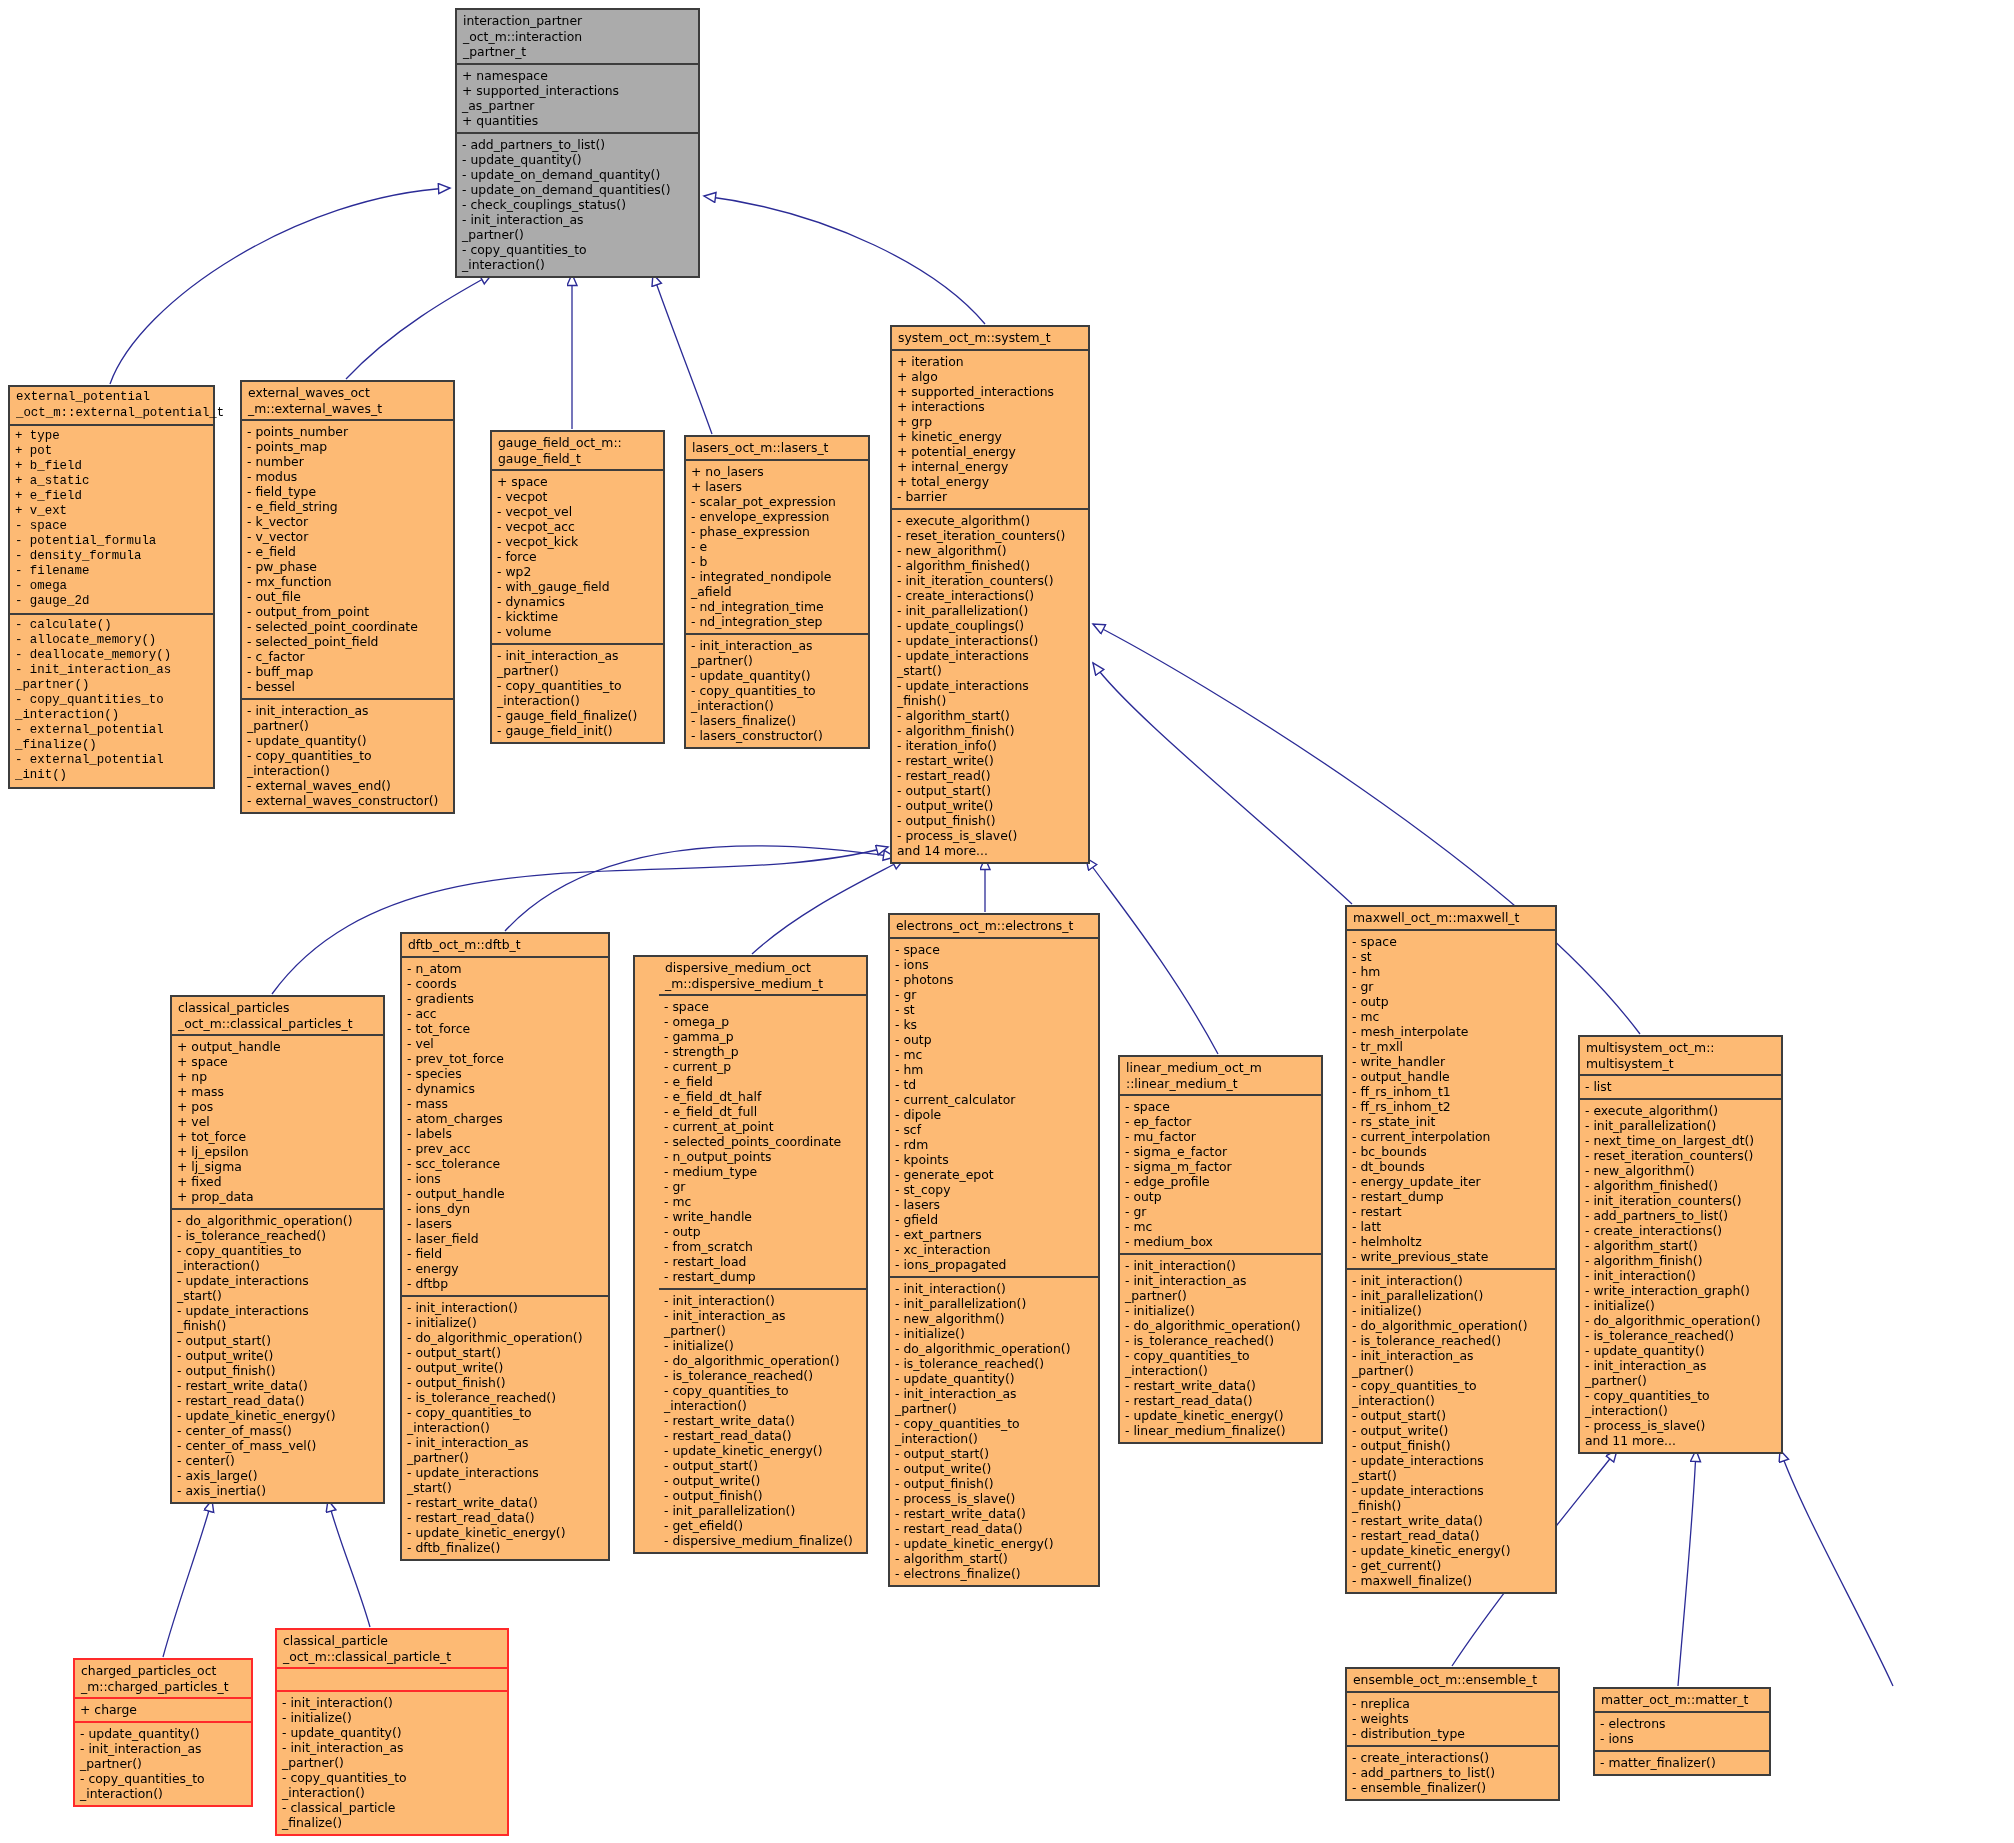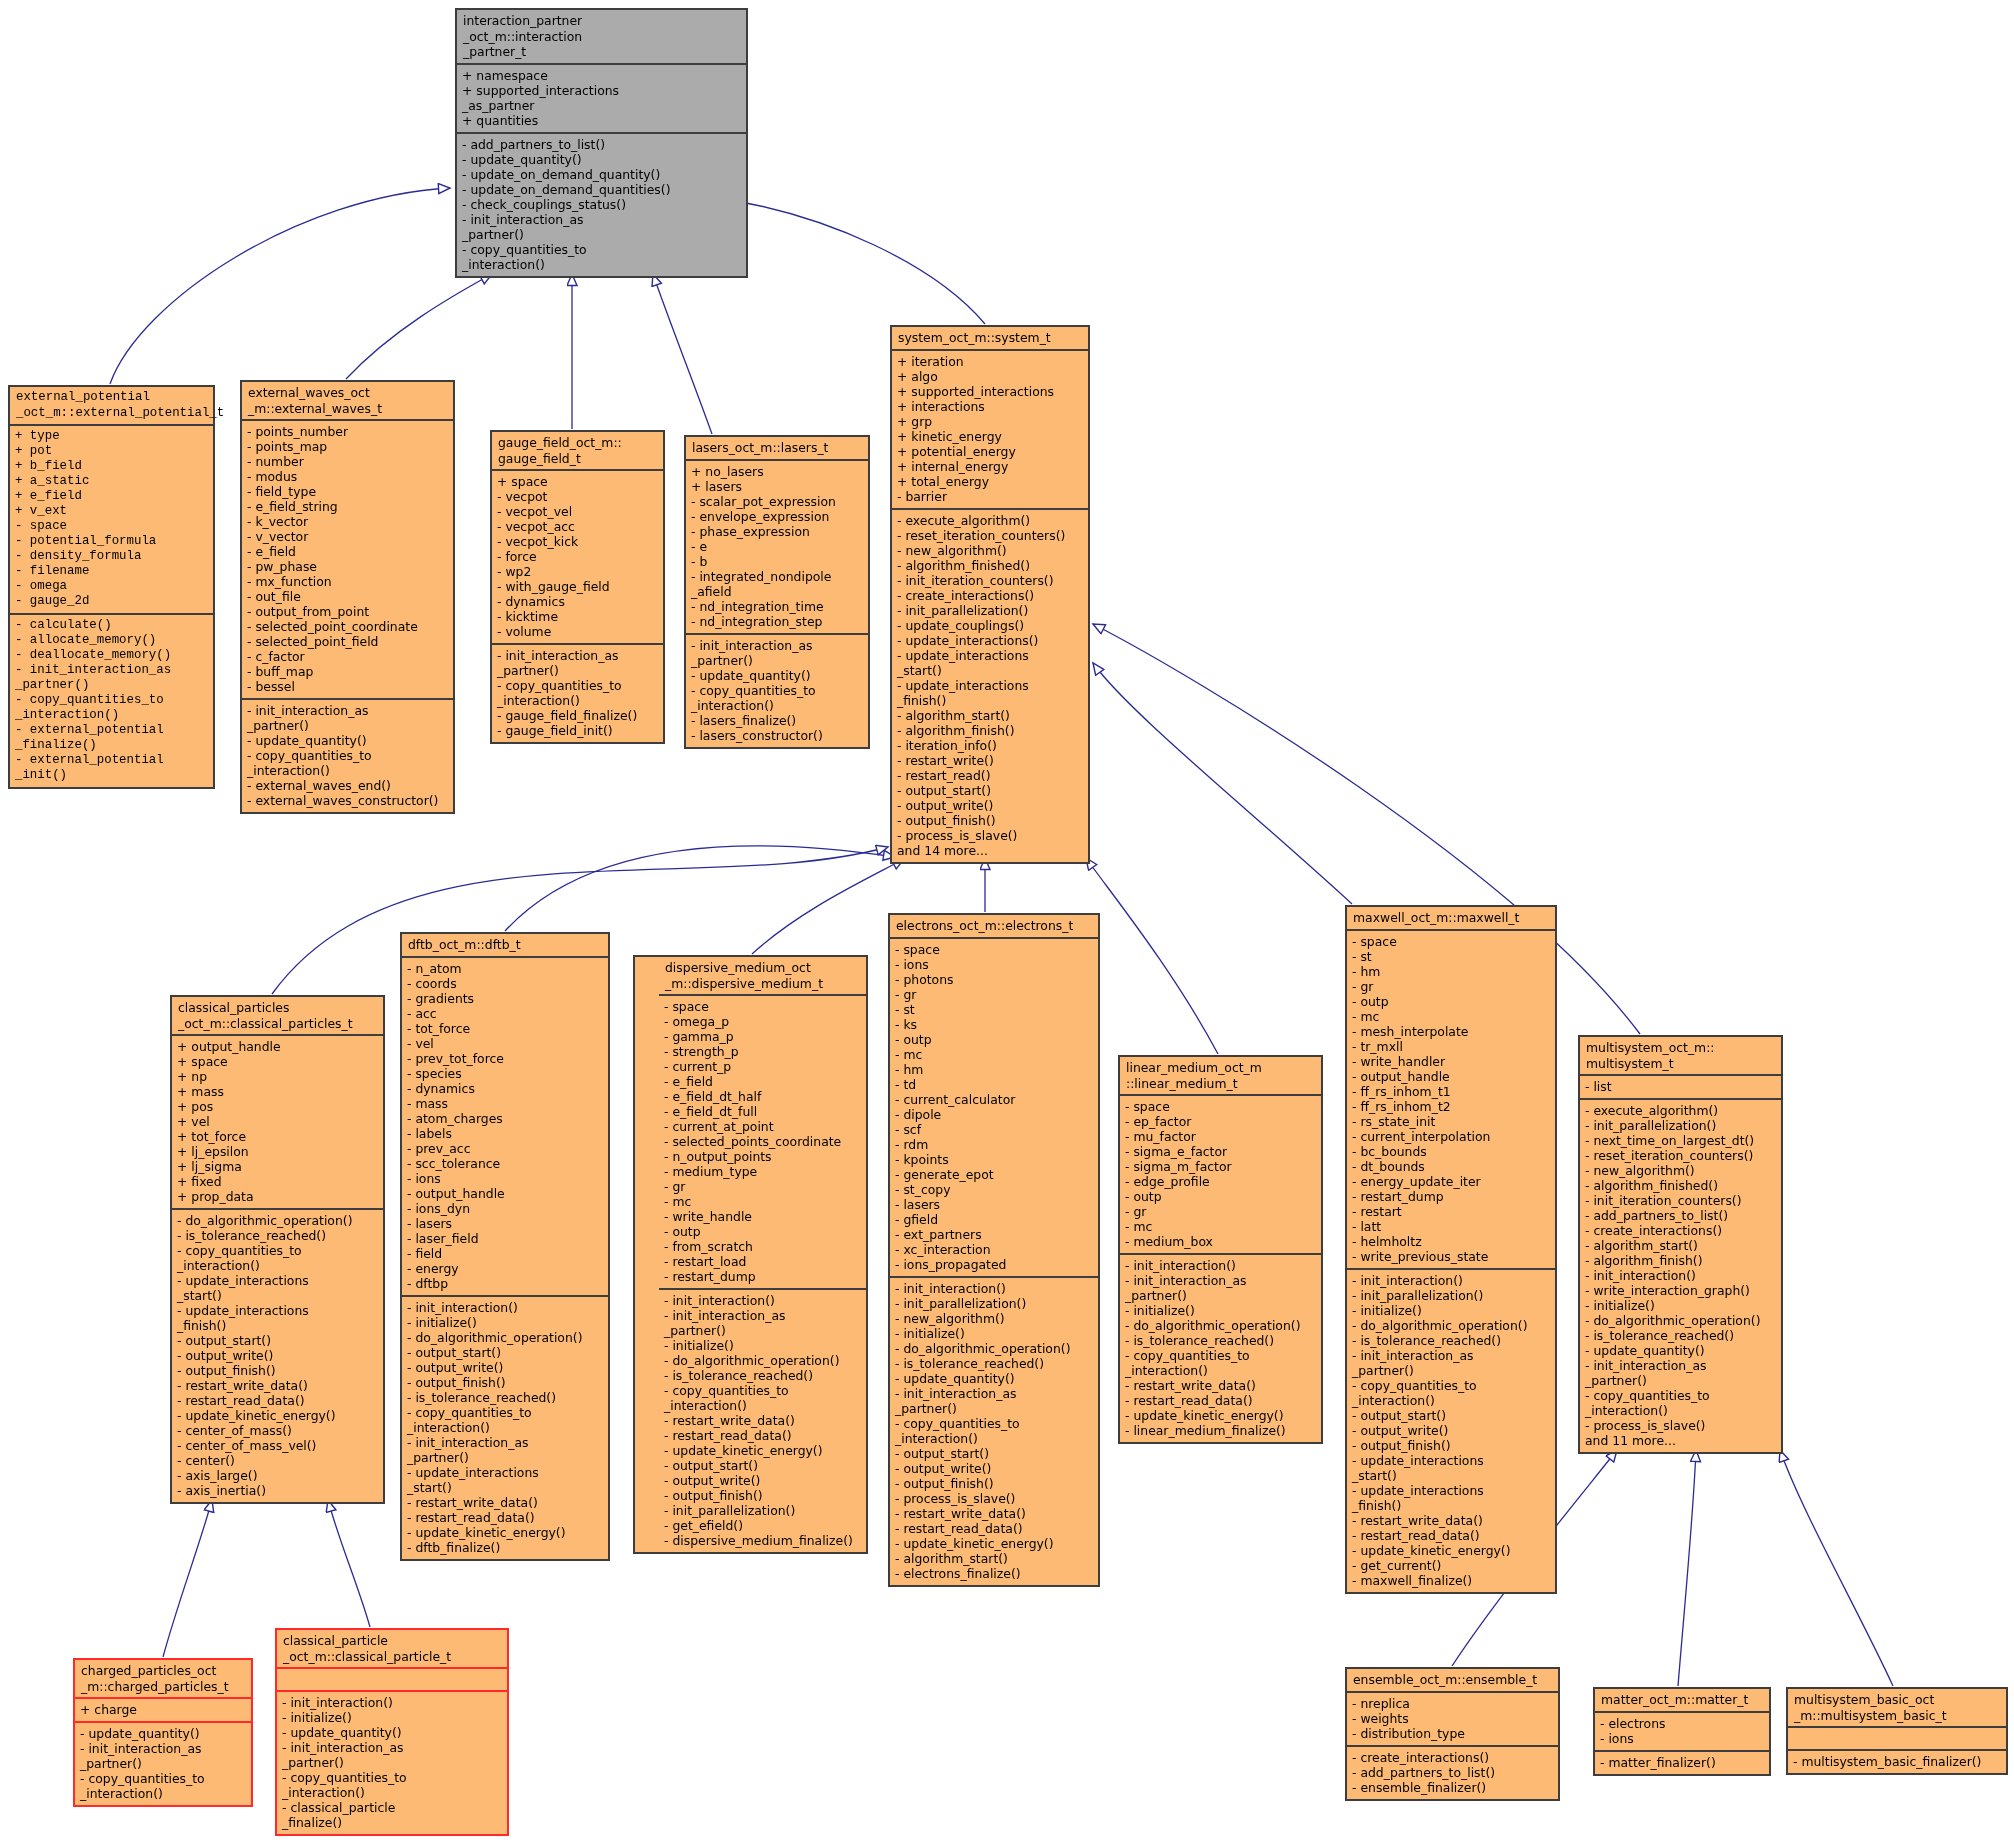--- a/index.html
+++ b/index.html
@@ -34,21 +34,21 @@
       <path d="M985,912 L985,858" fill="none" stroke="#2b2b96" stroke-width="1.3" marker-end="url(#arr)"></path>
       <path d="M1218,1054 C1172,968 1110,892 1086,858" fill="none" stroke="#2b2b96" stroke-width="1.3" marker-end="url(#arr)"></path>
       <path d="M1352,904 C1252,812 1128,712 1093,663" fill="none" stroke="#2b2b96" stroke-width="1.3" marker-end="url(#arr)"></path>
       <path d="M1640,1034 C1515,868 1198,678 1093,624" fill="none" stroke="#2b2b96" stroke-width="1.3" marker-end="url(#arr)"></path>
       <path d="M163,1657 C178,1602 198,1550 212,1500" fill="none" stroke="#2b2b96" stroke-width="1.3" marker-end="url(#arr)"></path>
       <path d="M370,1627 C357,1582 340,1544 328,1500" fill="none" stroke="#2b2b96" stroke-width="1.3" marker-end="url(#arr)"></path>
       <path d="M1452,1666 C1498,1596 1574,1504 1617,1450" fill="none" stroke="#2b2b96" stroke-width="1.3" marker-end="url(#arr)"></path>
       <path d="M1678,1686 C1684,1612 1693,1520 1696,1450" fill="none" stroke="#2b2b96" stroke-width="1.3" marker-end="url(#arr)"></path>
       <path d="M1893,1686 C1859,1612 1802,1512 1780,1450" fill="none" stroke="#2b2b96" stroke-width="1.3" marker-end="url(#arr)"></path>
     </svg>
-<div class="klass selected" style="--bc: #3d3d3d; left: 455px; top: 8px; width: 293px;">
+<div class="klass selected" style="--bc: #3d3d3d; left: 455px; top: 8px; width: 245px;">
       <div class="k-title">
         <div class="k-line">interaction_partner</div>
         <div class="k-line">_oct_m::interaction</div>
         <div class="k-line">_partner_t</div>
       </div>
       <div class="k-sec">
         <div class="k-line">+ namespace</div>
         <div class="k-line">+ supported_interactions</div>
         <div class="k-line">_as_partner</div>
         <div class="k-line">+ quantities</div>
@@ -586,23 +586,13 @@
         <div class="k-line">matter_oct_m::matter_t</div>
       </div>
       <div class="k-sec">
         <div class="k-line">- electrons</div>
         <div class="k-line">- ions</div>
       </div>
       <div class="k-sec">
         <div class="k-line">- matter_finalizer()</div>
       </div>
     </div>
-    <div class="klass" style="--bc: #3d3d3d; left: 1786px; top: 1687px; width: 222px;">
-      <div class="k-title">
-        <div class="k-line">multisystem_basic_oct</div>
-        <div class="k-line">_m::multisystem_basic_t</div>
-      </div>
-      <div class="k-sec"></div>
-      <div class="k-sec">
-        <div class="k-line">- multisystem_basic_finalizer()</div>
-      </div>
-    </div>
   </div>
 
 </body></html>

